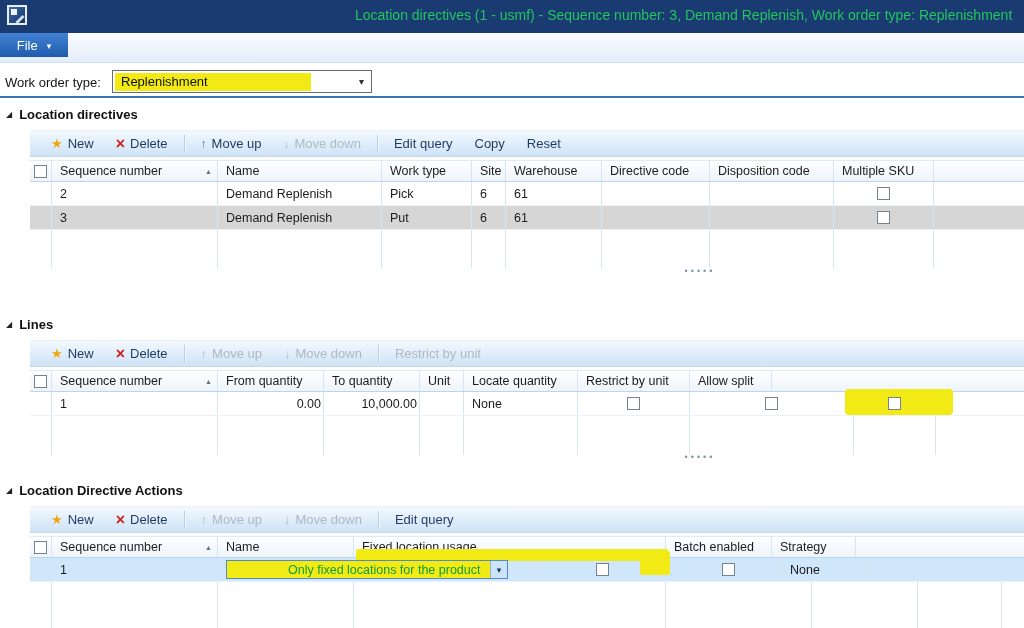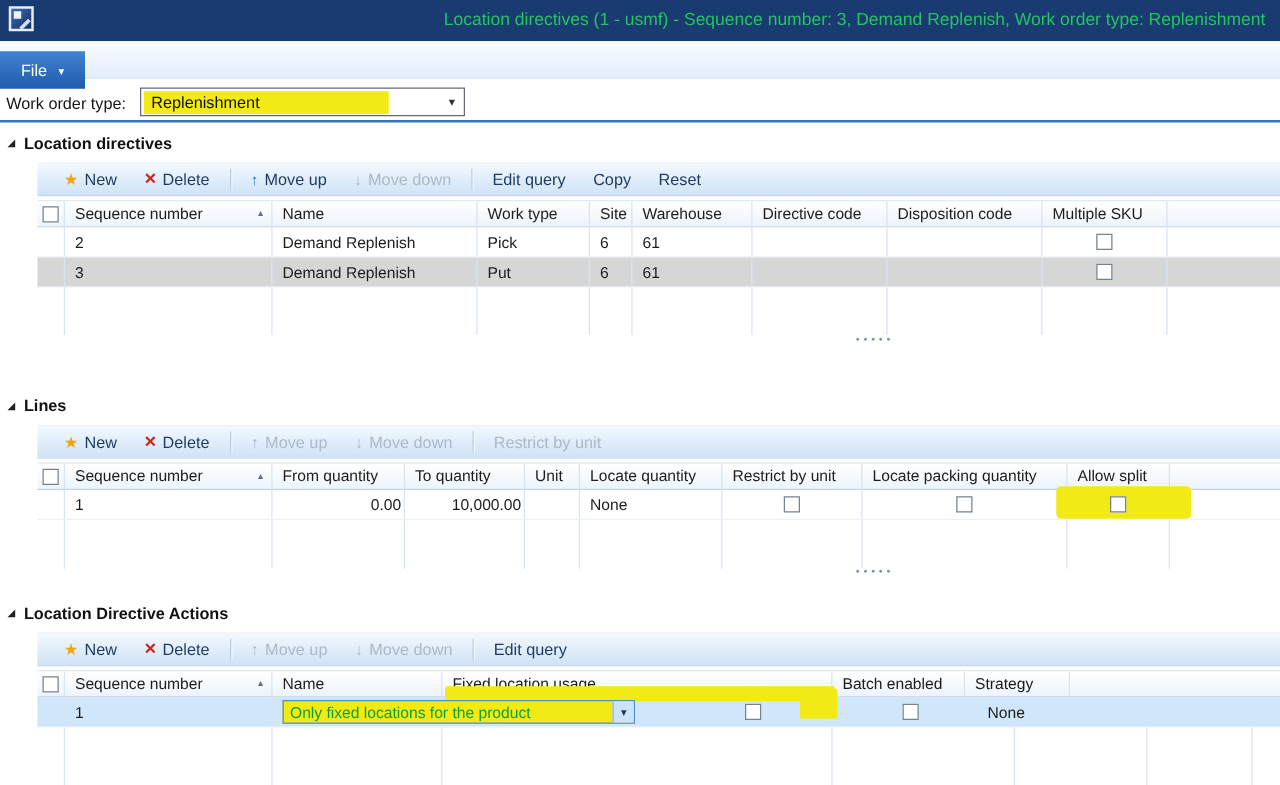--- a/index.html
+++ b/index.html
@@ -8,21 +8,21 @@
 
   
   .titlebar{position:absolute;left:0;top:0;right:0;height:33px;background:var(--titlebar,#1a3a72);}
   .app-icon{position:absolute;left:7px;top:5px;width:20px;height:20px;border:2px solid #e8eef8;background:linear-gradient(135deg,#3c6cb4,#16305e);}
   .app-icon::after{content:"";position:absolute;left:2px;top:2px;width:6px;height:6px;background:#fff;opacity:.92;}
   .app-icon::before{content:"";position:absolute;right:0;bottom:2px;width:10px;height:3px;background:#cfe0f4;transform:rotate(-45deg);}
   .win-title{position:absolute;left:355px;top:7px;color:#22c55e;font-size:14px;white-space:nowrap;}
 
   
   .menustrip{position:absolute;left:0;top:33px;right:0;height:30px;background:linear-gradient(#fafcfe,#e2eefa);border-bottom:1px solid #cfe0f0;}
-  .file-btn{position:absolute;left:0;top:8px;width:68px;height:30px;background:linear-gradient(#4281d3,#1f5cae);color:#fff;font-size:13px;display:flex;align-items:center;justify-content:center;gap:9px;}
+  .file-btn{position:absolute;left:0;top:0;width:68px;height:24px;background:linear-gradient(#4281d3,#1f5cae);color:#fff;font-size:13px;display:flex;align-items:center;justify-content:center;gap:9px;}
   .file-caret{font-size:9px;padding-top:2px;}
 
   
   .filter-label{position:absolute;left:5px;top:75px;font-size:13px;color:#141414;}
   .combo1{position:absolute;left:112px;top:70px;width:260px;height:23px;border:1px solid #656b72;background:#fff;}
   .combo1-hl{position:absolute;left:2px;top:2px;width:196px;height:18px;background:var(--highlight,#f2ea15);}
   .combo1-text{position:absolute;left:8px;top:3px;font-size:13px;color:#111;}
   .combo1-arrow{position:absolute;right:7px;top:5px;font-size:10px;color:#333;}
   .hr-blue{position:absolute;left:0;top:96px;right:0;height:2px;background:var(--accent-line,#3973b8);}
 
@@ -72,21 +72,21 @@
   .grip{position:absolute;left:655px;width:90px;text-align:center;font-size:9px;letter-spacing:3px;color:#7d93aa;}
   .grip1{top:266px}.grip2{top:452px}
 
   
   .hl-allow-split{position:absolute;left:845px;top:389px;width:108px;height:26px;background:var(--highlight,#f2ea15);border-radius:4px;z-index:1;}
   .hl-flu-header{position:absolute;left:356px;top:549px;width:312px;height:12px;background:var(--highlight,#f2ea15);border-radius:2px;z-index:1;}
   .hl-flu-right{position:absolute;left:640px;top:551px;width:30px;height:24px;background:var(--highlight,#f2ea15);border-radius:2px;z-index:1;}
 
   
   .flu-combo{position:relative;z-index:3;width:282px;height:19px;border:1px solid #4f8cc9;background:var(--highlight,#f2ea15);display:flex;align-items:center;}
-  .flu-text{flex:1;font-size:12.5px;color:var(--combo-green,#0f9d39);padding-left:5px;white-space:nowrap;overflow:hidden;}
+  .flu-text{flex:1;font-size:12.5px;color:var(--combo-green,#0f9d39);padding-left:14px;white-space:nowrap;overflow:hidden;margin-left:47px;}
   .flu-arrow{width:17px;align-self:stretch;background:#cde4f8;border-left:1px solid #8cb6e0;display:flex;align-items:center;justify-content:center;font-size:9px;color:#16365c;}
 </style>
 </head>
 <body>
 
 <div class="titlebar">
   <div class="app-icon"></div>
   <div class="win-title">Location directives (1 - usmf) - Sequence number: 3, Demand Replenish, Work order type: Replenishment</div>
 </div>
 
@@ -263,23 +263,20 @@
       </div>
     <div class="cell c4">
         <span>Unit</span>
       </div>
     <div class="cell c5">
         <span>Locate quantity</span>
       </div>
     <div class="cell c6">
         <span>Restrict by unit</span>
       </div>
-    <div class="cell c7">
-        <span>Locate packing quantity</span>
-      </div>
     <div class="cell c8">
         <span>Allow split</span>
       </div>
     <div class="cell cf"></div>
   </div>
   <div class="gbody">
     <div class="row">
       <div class="cell c0"></div>
       <div class="cell c1">1</div>
       <div class="cell c2 num">0.00</div>

